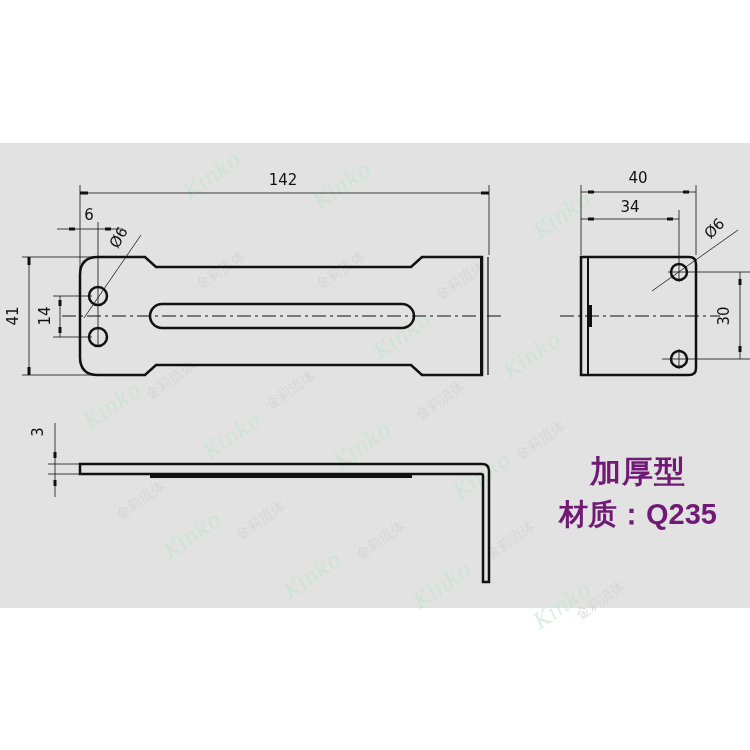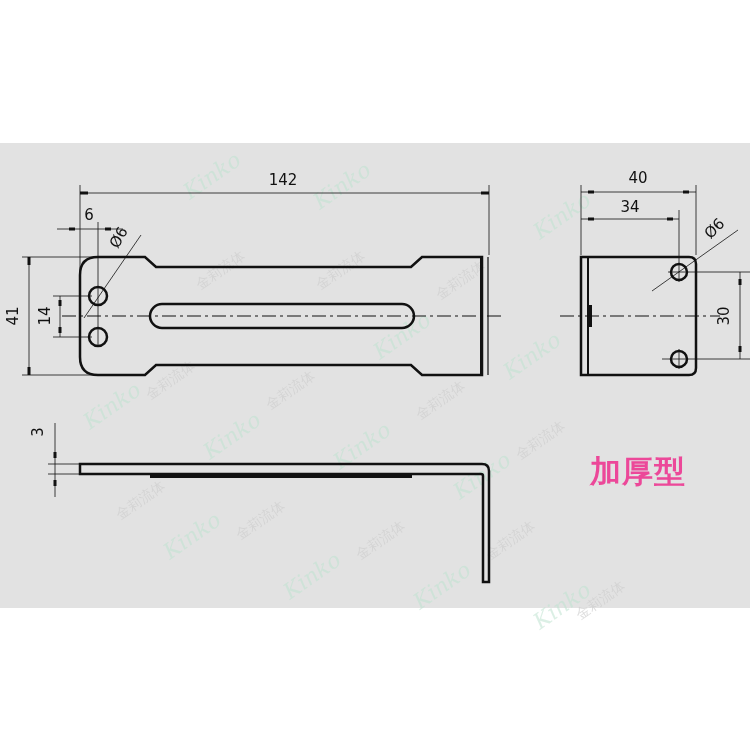--- a/index.html
+++ b/index.html
@@ -9,21 +9,21 @@
     font-family: "Liberation Sans", sans-serif;
   }
   .panel {
     position: absolute; left: 0; top: 143px; width: 750px; height: 465px;
     background: #e2e2e2;
   }
   svg.drawing { position: absolute; left: 0; top: 0; width: 750px; height: 750px; }
   .dim-text { font-family: "DejaVu Sans", sans-serif; font-size: 15px; fill: #111; }
   .labels {
     position: absolute; left: 548px; top: 452px; width: 180px; text-align: center;
-    color: #ec4899; font-weight: bold;
+    color: #701a75; font-weight: bold;
   }
   .labels .type { font-size: 31px; line-height: 40px; letter-spacing: 1px; }
   .labels .material { font-size: 29px; line-height: 44px; }
   .wm { font-family: "DejaVu Serif", serif; font-style: italic; font-size: 22px; fill: #bfe3d0; opacity: 0.55; }
   .wm-cn { font-family: "DejaVu Sans", sans-serif; font-size: 14px; fill: #cfcfcf; opacity: 0.7; }
 </style>
 </head>
 <body>
 
 <div class="panel"></div>
@@ -144,13 +144,14 @@
     <line x1="48" y1="464" x2="80" y2="464" stroke-width="0.8"></line>
     <line x1="48" y1="474" x2="80" y2="474" stroke-width="0.8"></line>
     <line x1="55" y1="452" x2="55" y2="458" stroke-width="3"></line>
     <line x1="55" y1="480" x2="55" y2="486" stroke-width="3"></line>
   </g>
   <text class="dim-text" x="43" y="432" text-anchor="middle" transform="rotate(-90 43 432)">3</text>
 </svg>
 
 <div class="labels">
   <div class="type">加厚型</div>
+  <div class="material">材质：Q235</div>
 </div>
 
 </body></html>

